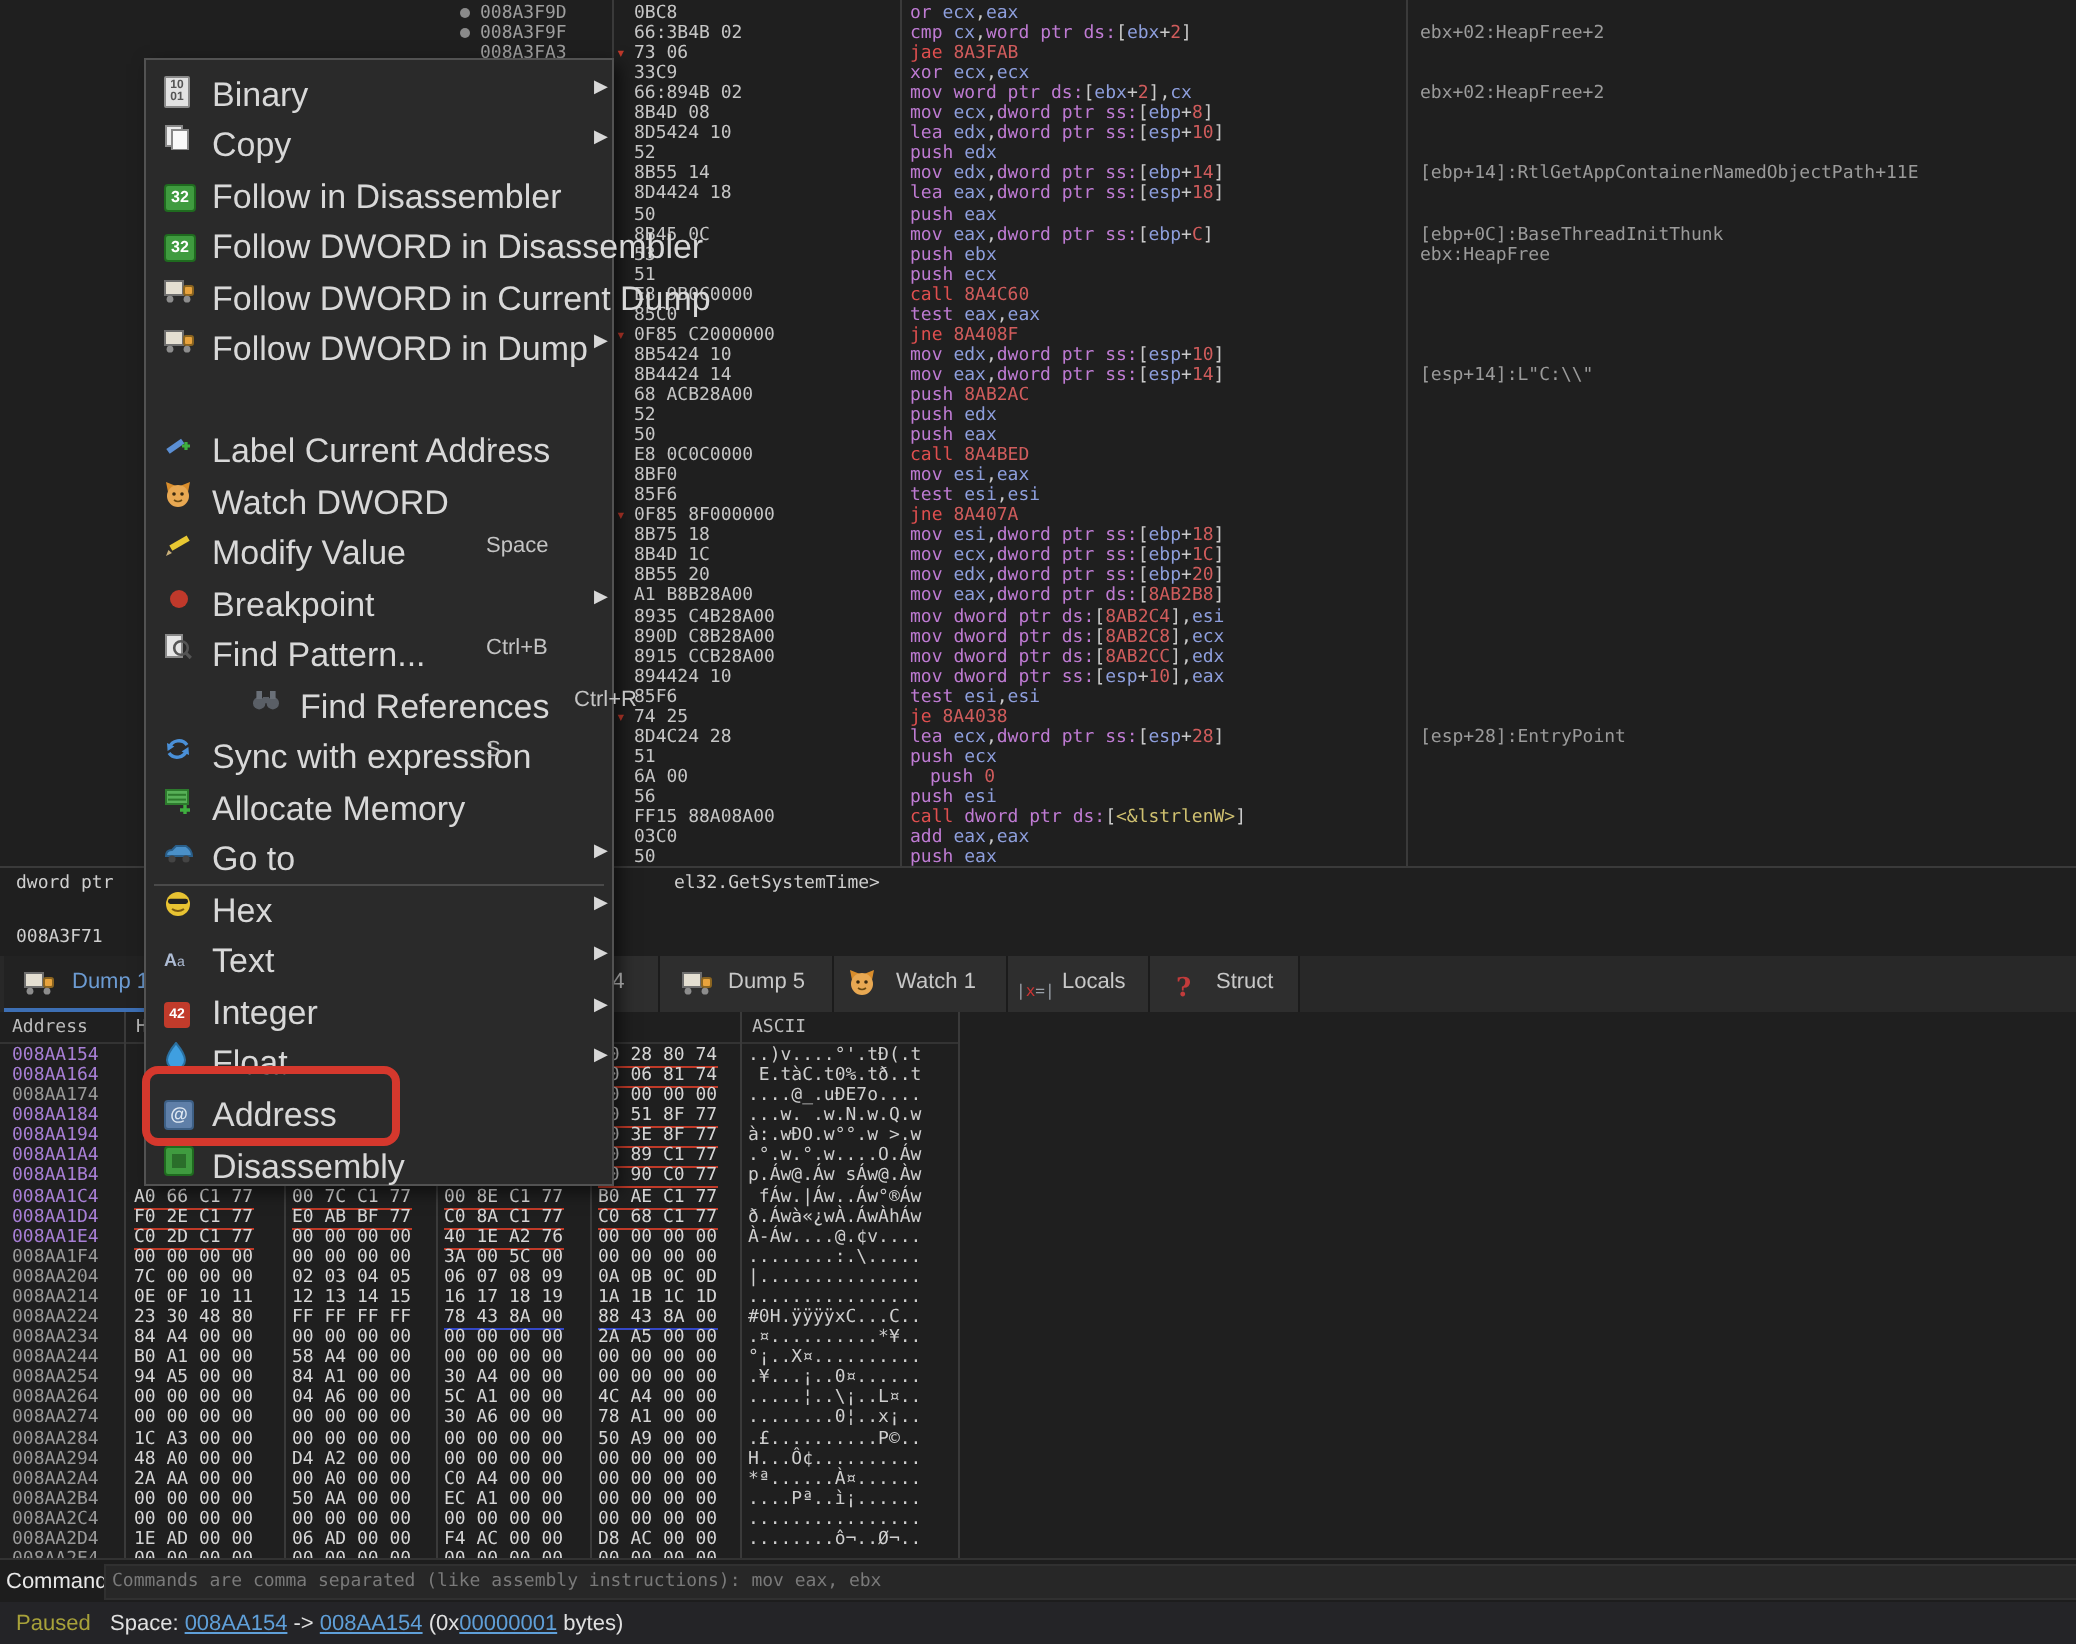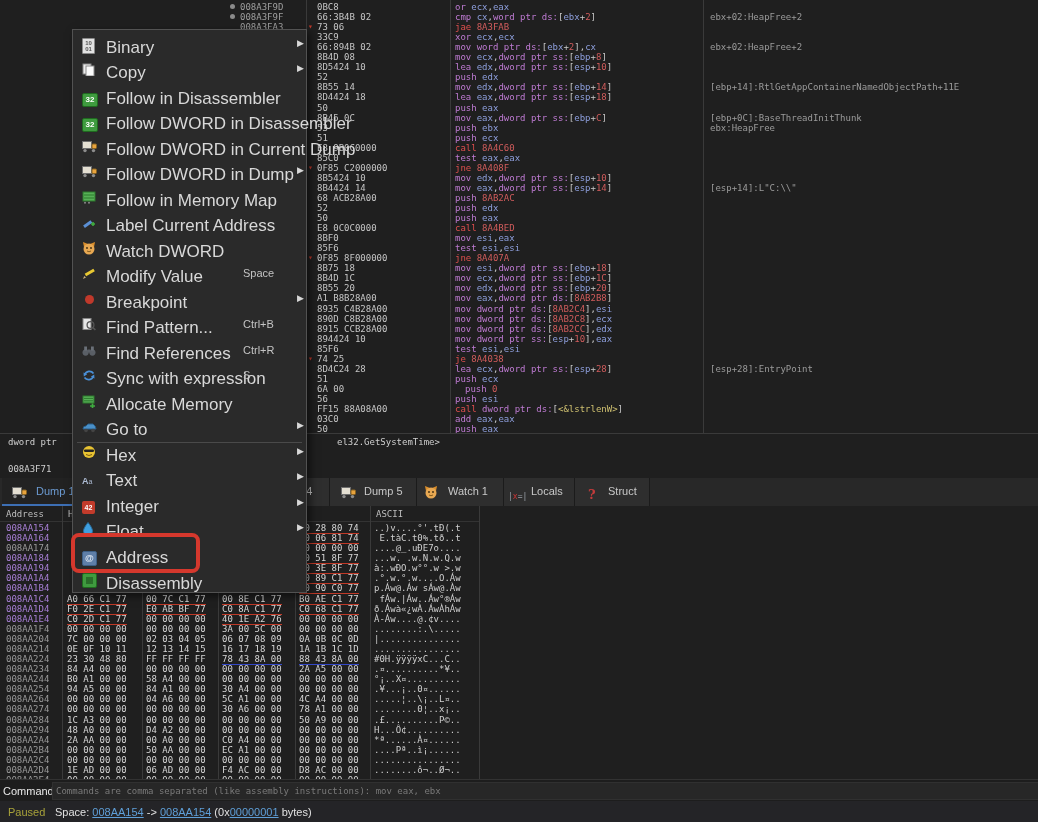--- a/index.html
+++ b/index.html
@@ -268,30 +268,20 @@
       <div class="mi" style="top:129.15px;">
         <div class="miicon"><svg width="15" height="12" viewBox="0 0 15 12">
             <rect x="0.5" y="0.5" width="9" height="7" fill="#e4dfd2" stroke="#6e6e6e"></rect>
             <rect x="10" y="3" width="4.5" height="4.5" rx="1" fill="#e8a33d" stroke="#8a6420"></rect>
             <circle cx="3" cy="9.6" r="1.7" fill="#8d8d8d"></circle>
             <circle cx="11.5" cy="9.6" r="1.7" fill="#8d8d8d"></circle>
           </svg></div>
         <div class="milbl">Follow DWORD in Dump</div>
         <div class="miarrow">▶</div>
       </div>
-      <div class="mi" style="top:154.68px;">
-        <div class="miicon"><svg width="14" height="13" viewBox="0 0 14 13">
-            <rect x="1" y="1" width="12" height="9" fill="#57b057" stroke="#2d7a2d"></rect>
-            <line x1="2" y1="4" x2="12" y2="4" stroke="#2d7a2d"></line>
-            <line x1="2" y1="7" x2="12" y2="7" stroke="#2d7a2d"></line>
-            <circle cx="3" cy="11.8" r="1" fill="#888"></circle>
-            <circle cx="7" cy="11.8" r="1" fill="#888"></circle>
-          </svg></div>
-        <div class="milbl">Follow in Memory Map</div>
-      </div>
       <div class="mi" style="top:180.21px;">
         <div class="miicon"><svg width="14" height="13" viewBox="0 0 14 13">
             <rect x="1" y="7" width="9" height="3" transform="rotate(-35 5 8)" fill="#5b8fd4"></rect>
             <rect x="8" y="7" width="5" height="5" fill="none"></rect>
             <path d="M9 8 h4 M11 6 v4" stroke="#3fae3f" stroke-width="1.6"></path>
           </svg></div>
         <div class="milbl">Label Current Address</div>
         <div class="misc">:</div>
       </div>
       <div class="mi" style="top:205.74px;">
@@ -320,21 +310,21 @@
       </div>
       <div class="mi" style="top:282.33000000000004px;">
         <div class="miicon"><svg width="14" height="13" viewBox="0 0 14 13">
             <rect x="1" y="0.5" width="8" height="11" fill="#e6e6e6" stroke="#888"></rect>
             <circle cx="8.5" cy="7" r="3.4" fill="none" stroke="#555" stroke-width="1.3"></circle>
             <line x1="11" y1="9.6" x2="13.4" y2="12" stroke="#555" stroke-width="1.6"></line>
           </svg></div>
         <div class="milbl">Find Pattern...</div>
         <div class="misc">Ctrl+B</div>
       </div>
-      <div class="mi" style="top:307.86px;">
+      <div class="mi" style="top:307.86px;margin-left:44px;">
         <div class="miicon"><svg width="14" height="12" viewBox="0 0 14 12">
             <circle cx="3.6" cy="7.6" r="3.1" fill="#5a5f66"></circle>
             <circle cx="10.4" cy="7.6" r="3.1" fill="#5a5f66"></circle>
             <rect x="5.5" y="4.5" width="3" height="3" fill="#5a5f66"></rect>
             <rect x="2.2" y="1.5" width="2.8" height="4" fill="#6a7078"></rect>
             <rect x="9" y="1.5" width="2.8" height="4" fill="#6a7078"></rect>
           </svg></div>
         <div class="milbl">Find References</div>
         <div class="misc">Ctrl+R</div>
       </div>

